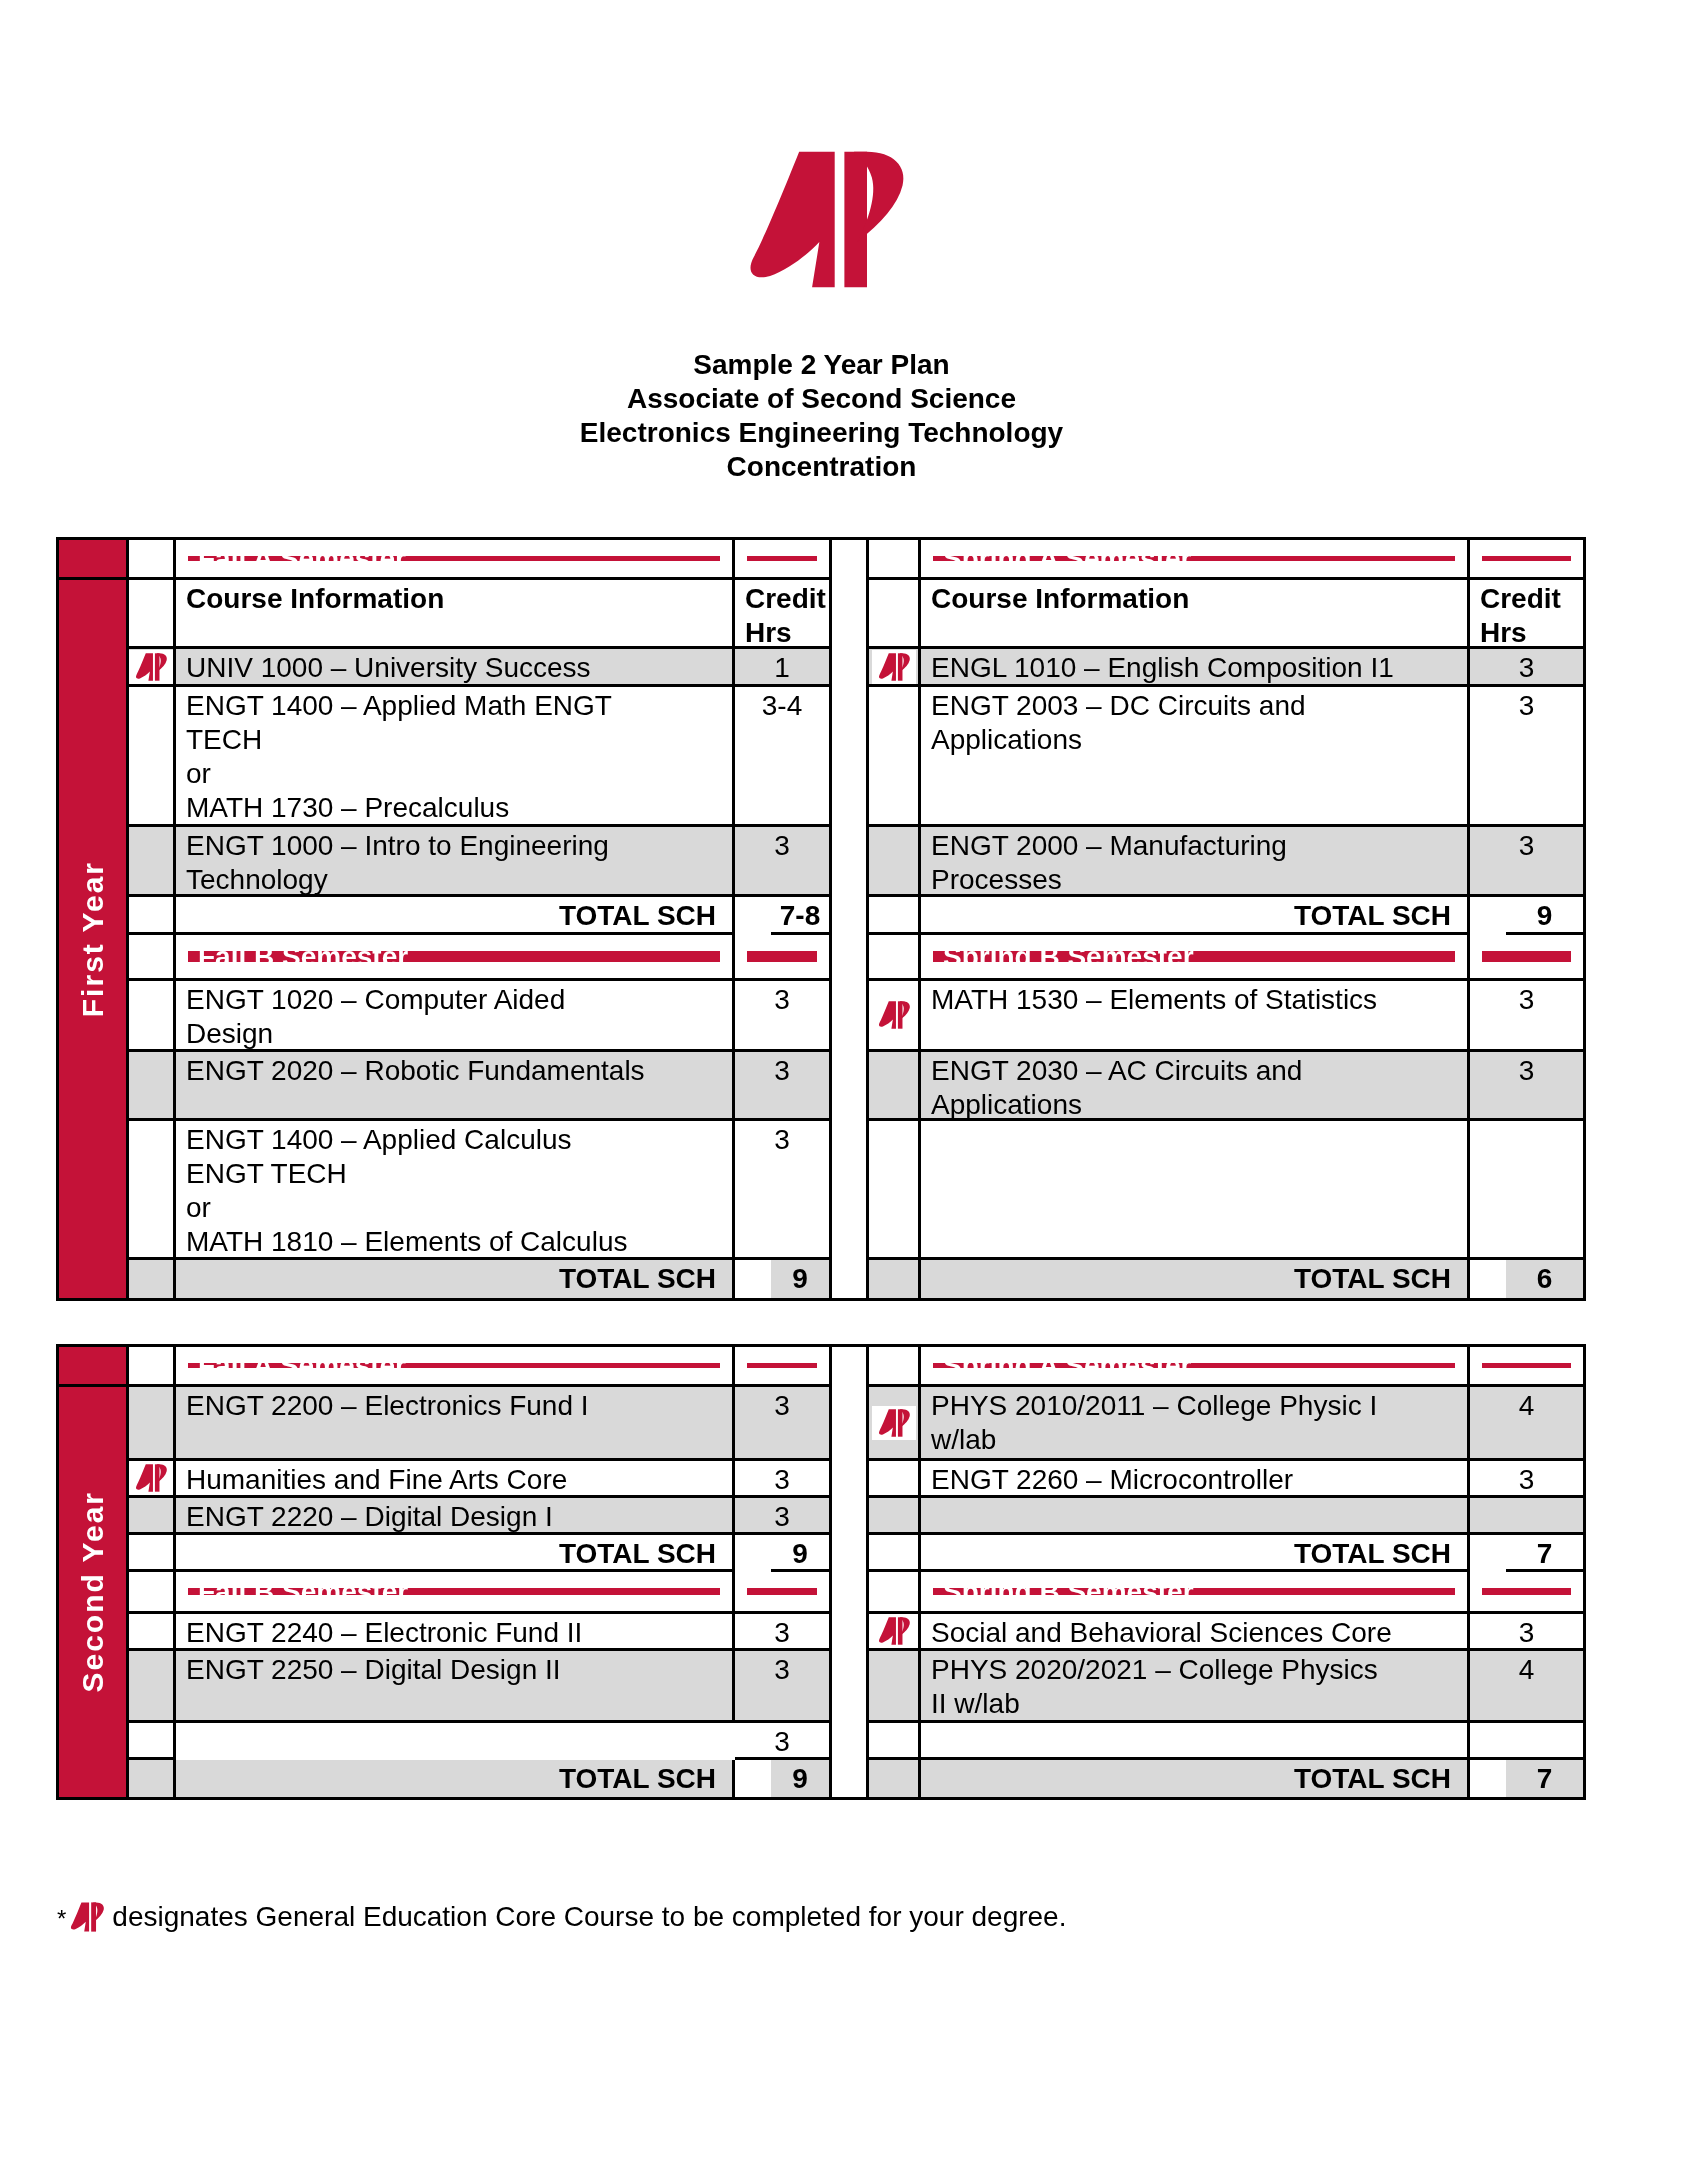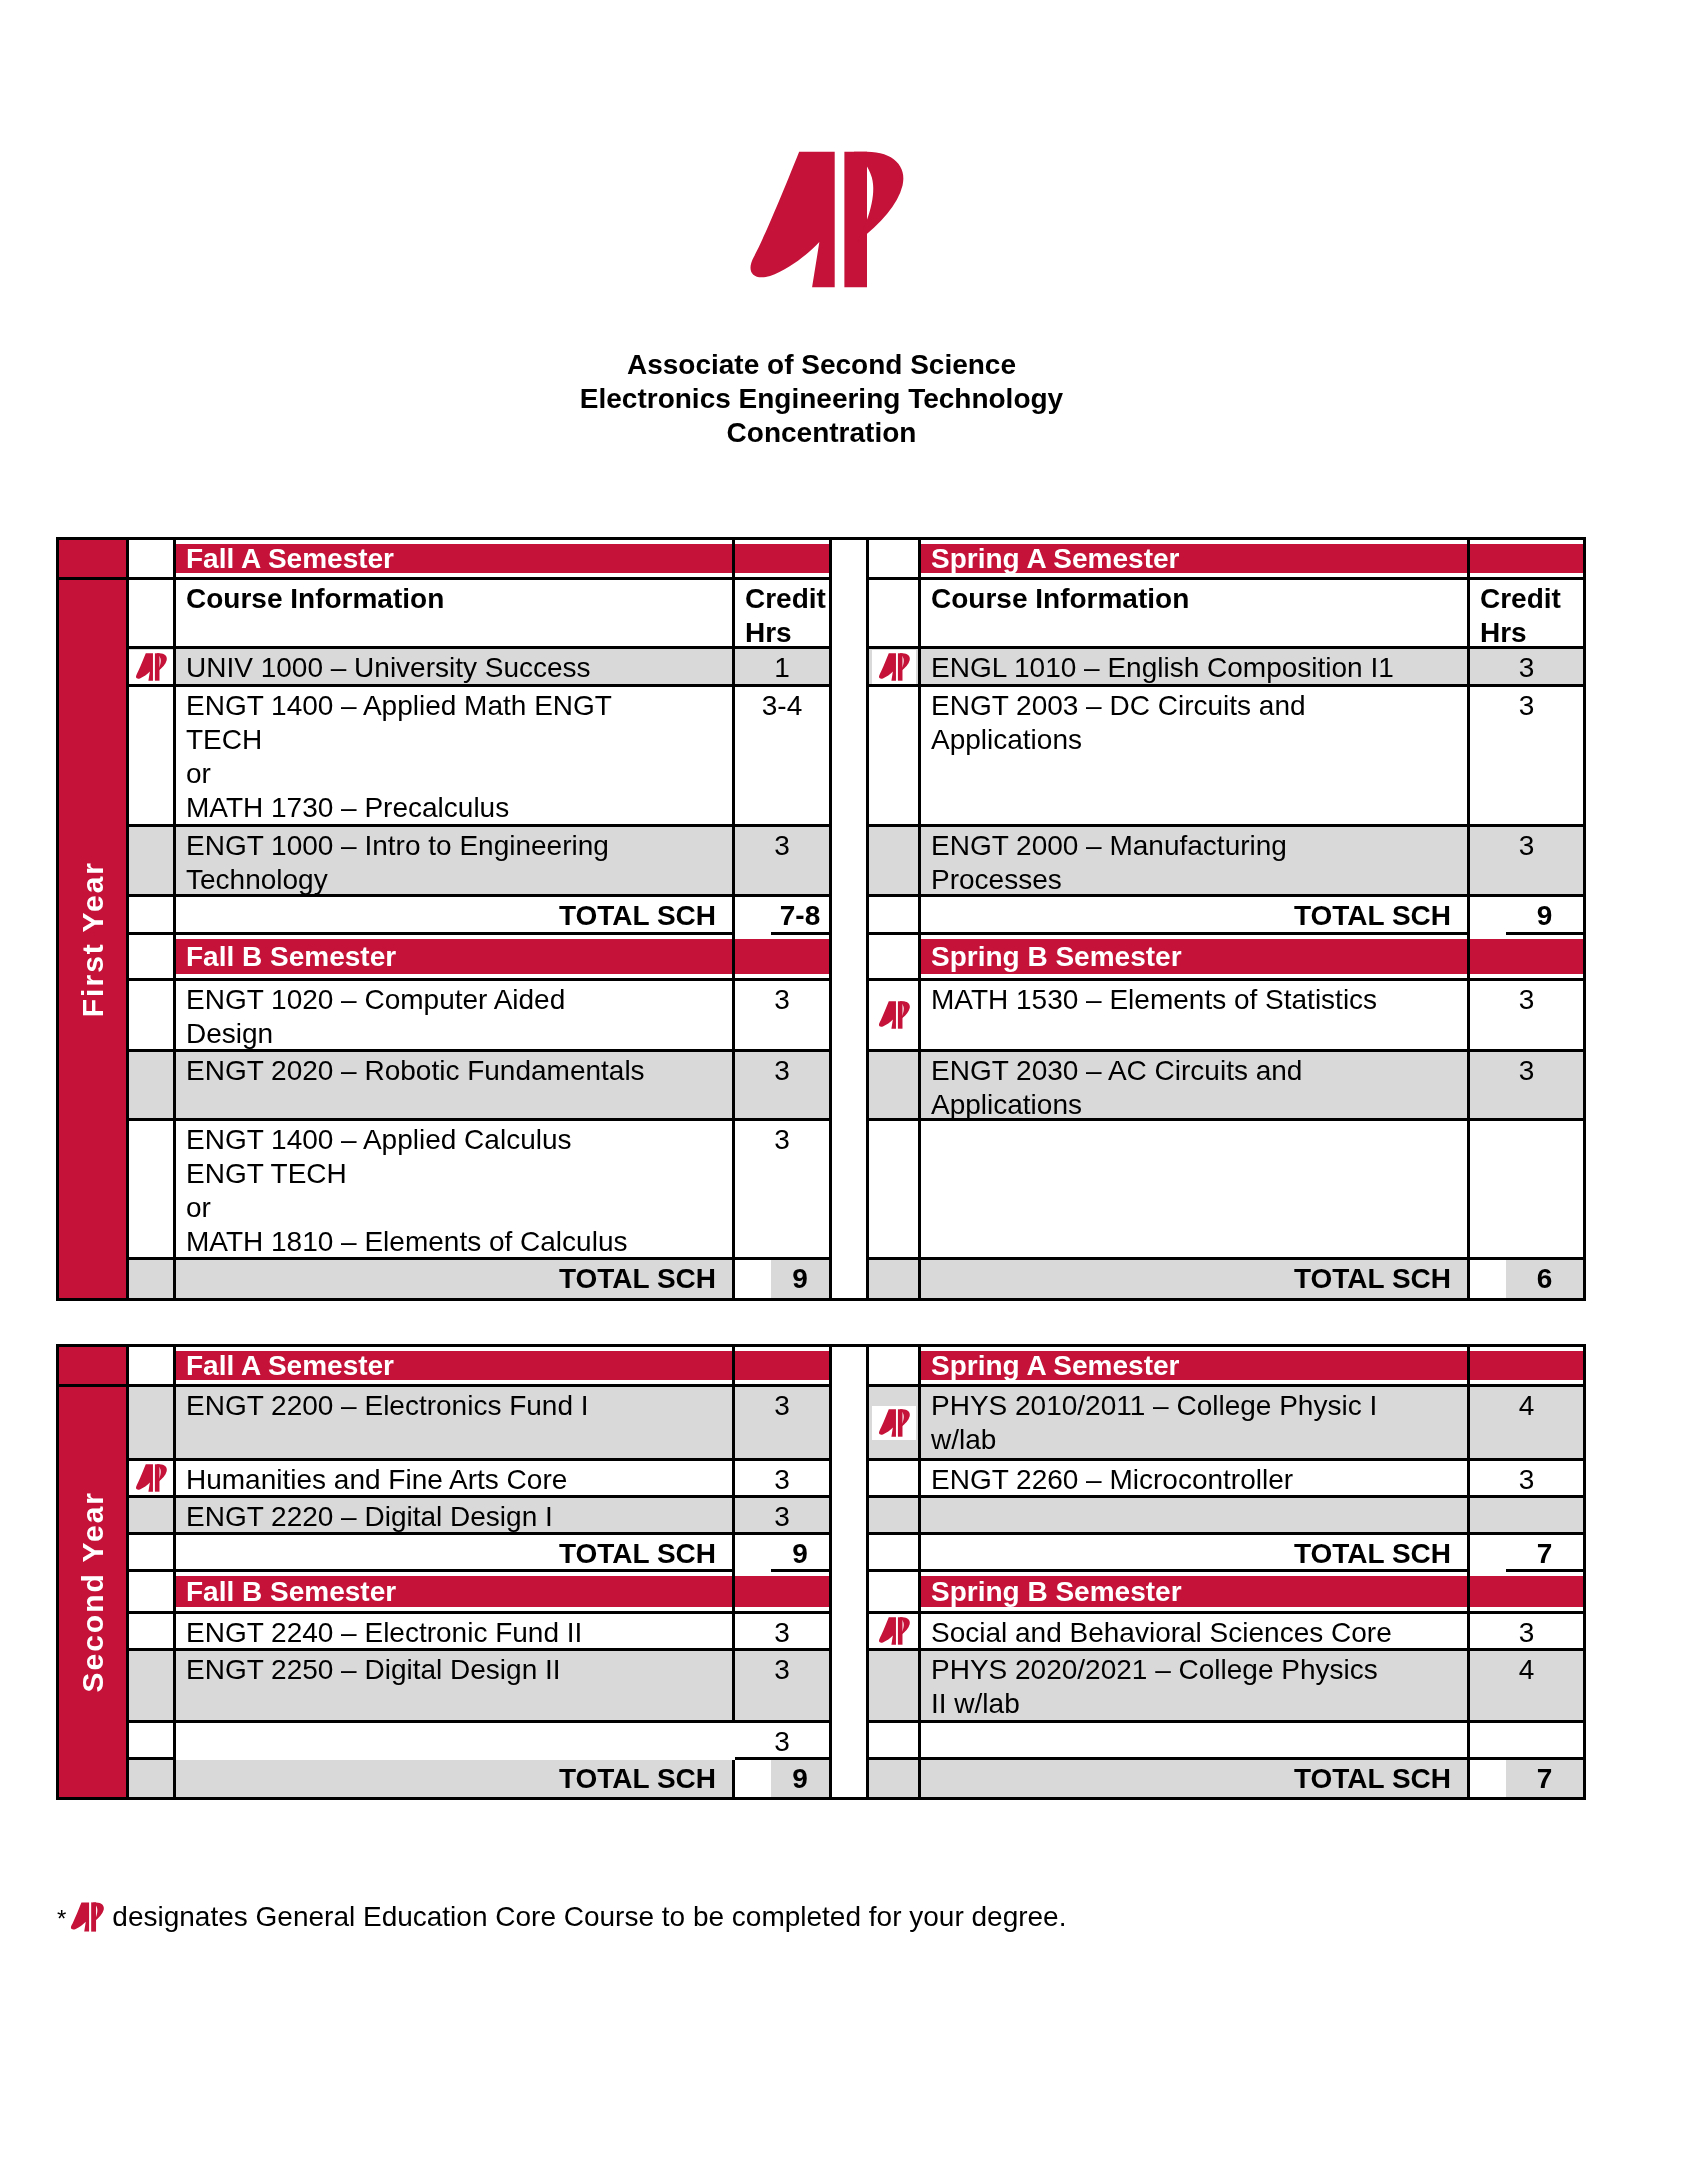--- a/index.html
+++ b/index.html
@@ -25,21 +25,21 @@
   .c{border-right:var(--bd);border-bottom:var(--bd);overflow:hidden;background:#fff;}
   .nr{border-right:none;}
   .nb{border-bottom:none;}
   .g{background:var(--gray);}
   .red{background:var(--red);}
   
   .side{display:flex;align-items:center;justify-content:center;}
   .side span{writing-mode:vertical-rl;transform:rotate(180deg);color:#fff;
              font-weight:bold;font-size:30px;letter-spacing:2px;}
   
-  .hb{display:flex;padding:0;}
+  .hb{display:flex;padding:12px;}
   .hbar{flex:1;margin:4px 0;background:var(--red);display:flex;align-items:center;
         color:#fff;font-weight:bold;font-size:28px;padding-left:10px;}
   
   .crs{padding:2px 8px 2px 10px;line-height:34px;white-space:pre-line;}
   .crd{text-align:center;padding-top:2px;line-height:34px;}
   .hdr{font-weight:bold;}
   .tot{font-weight:bold;text-align:right;padding:2px 16px 2px 10px;line-height:34px;}
   .totv{font-weight:bold;margin-left:36px;}
   
   .mk{display:flex;align-items:center;justify-content:center;padding:0;}
@@ -67,20 +67,21 @@
 
 <div id="page">
 
   <div id="logo">
     <svg class="apsvg" viewBox="0 0 104 92" width="168" height="149" preserveAspectRatio="xMidYMid meet">
         <use href="#apglyph"></use>
       </svg>
   </div>
 
   <div id="title">
+    <div>Sample 2 Year Plan</div>
     <div>Associate of Second Science</div>
     <div>Electronics Engineering Technology</div>
     <div>Concentration</div>
   </div>
 
   <div class="tbl" id="t1">
 
     <div class="c red" style="grid-area:1/1"></div>
     <div class="c" style="grid-area:1/2"></div>
     <div class="c hb" style="grid-area:1/3">

